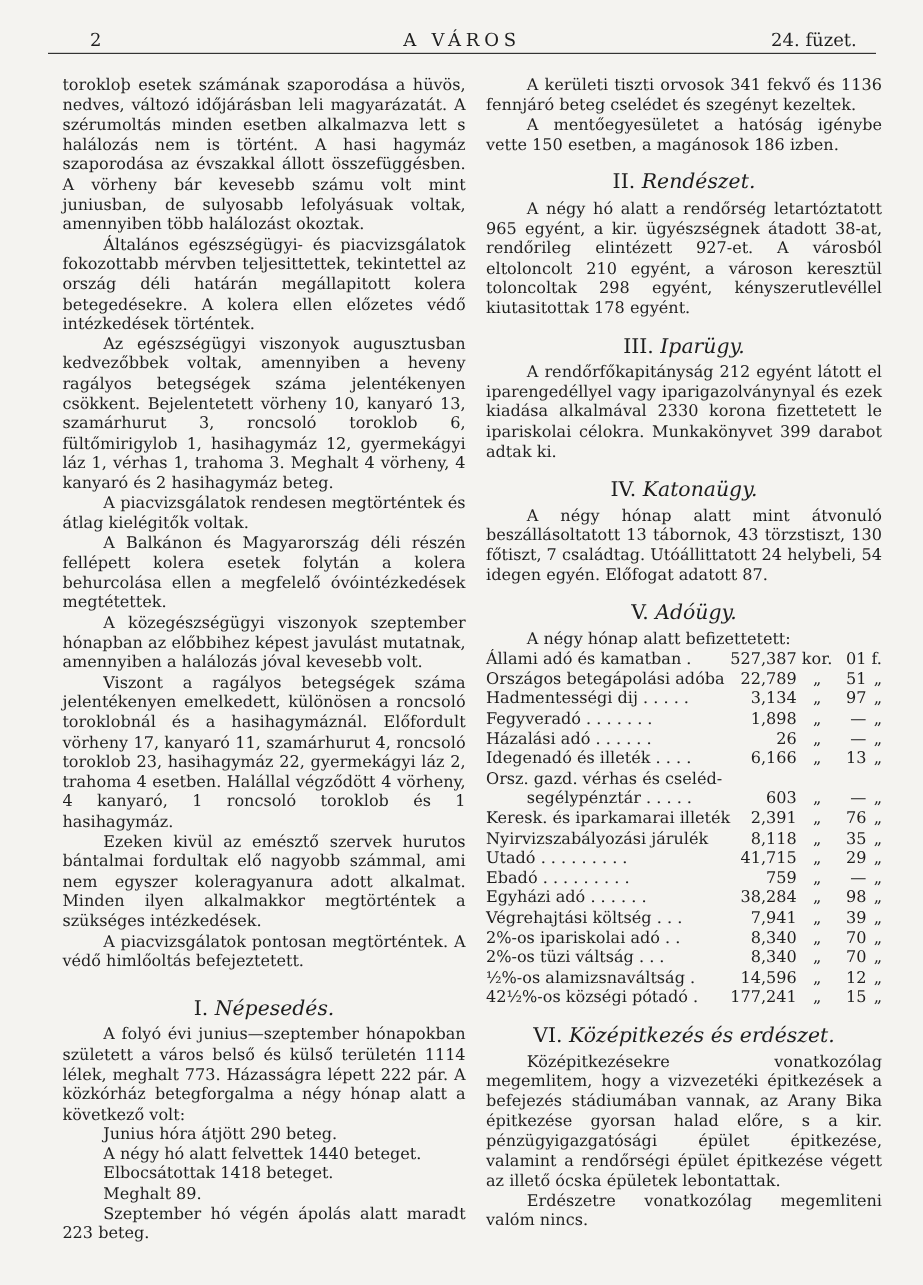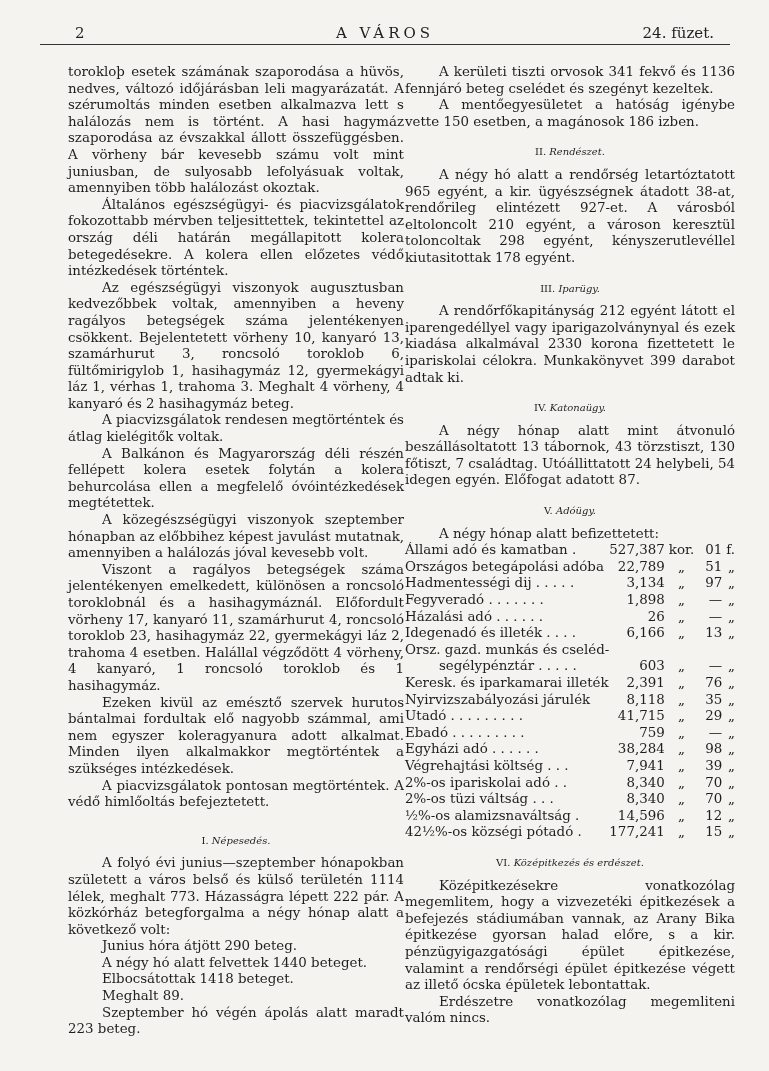--- a/index.html
+++ b/index.html
@@ -4,26 +4,26 @@
 <style>
   html, body { margin:0; padding:0; }
   body { width:769px; height:1071px; background:#f4f3f0; overflow:hidden; position:relative;
          font-family:"DejaVu Serif","Liberation Serif",serif; color:#1e1e1e; }
   .header { position:absolute; left:40px; top:20px; width:690px; height:24px; border-bottom:1.5px solid #333; }
   .header span { position:absolute; top:4px; font-size:15px; }
   .pg { left:35px; }
   .title { left:0; right:0; text-align:center; letter-spacing:4px; }
   .issue { right:16px; }
   .col { position:absolute; top:64px; font-size:13.4px; line-height:16.6px; text-align:justify; }
-  .left { left:68px; width:336px; }
+  .left { left:52px; width:336px; }
   .right { left:405px; width:330px; }
   p { margin:0; }
   .ind { text-indent:34px; }
   .li { padding-left:34px; }
-  h3 { margin:0; font-weight:normal; text-align:center; font-size:10px; }
+  h3 { margin:0; font-weight:normal; text-align:center; font-size:17px; }
   h3 i { font-style:italic; }
   .sec { margin-top:14px; margin-bottom:6px; }
   table { border-collapse:collapse; width:100%; font-size:13.4px; line-height:16.6px; }
   td { padding:0; white-space:nowrap; }
   td.n { text-align:right;margin-left:19px; }
   td.u { text-align:center; width:36px; }
   td.f { text-align:right; width:26px; }
   td.q { text-align:right; width:14px; }
   .sub { padding-left:34px; }
 </style>
@@ -108,21 +108,21 @@
           <td class="q">„</td>
         </tr>
         <tr>
           <td class="l">Idegenadó és illeték . . . .</td>
           <td class="n">6,166</td>
           <td class="u">„</td>
           <td class="f">13</td>
           <td class="q">„</td>
         </tr>
         <tr>
-          <td class="l">Orsz. gazd. munkás és cseléd-</td>
+          <td class="l">Orsz. gazd. vérhas és cseléd-</td>
           <td class="n"></td>
           <td class="u"></td>
           <td class="f"></td>
           <td class="q"></td>
         </tr>
         <tr>
           <td class="l sub">segélypénztár . . . . .</td>
           <td class="n">603</td>
           <td class="u">„</td>
           <td class="f">—</td>

